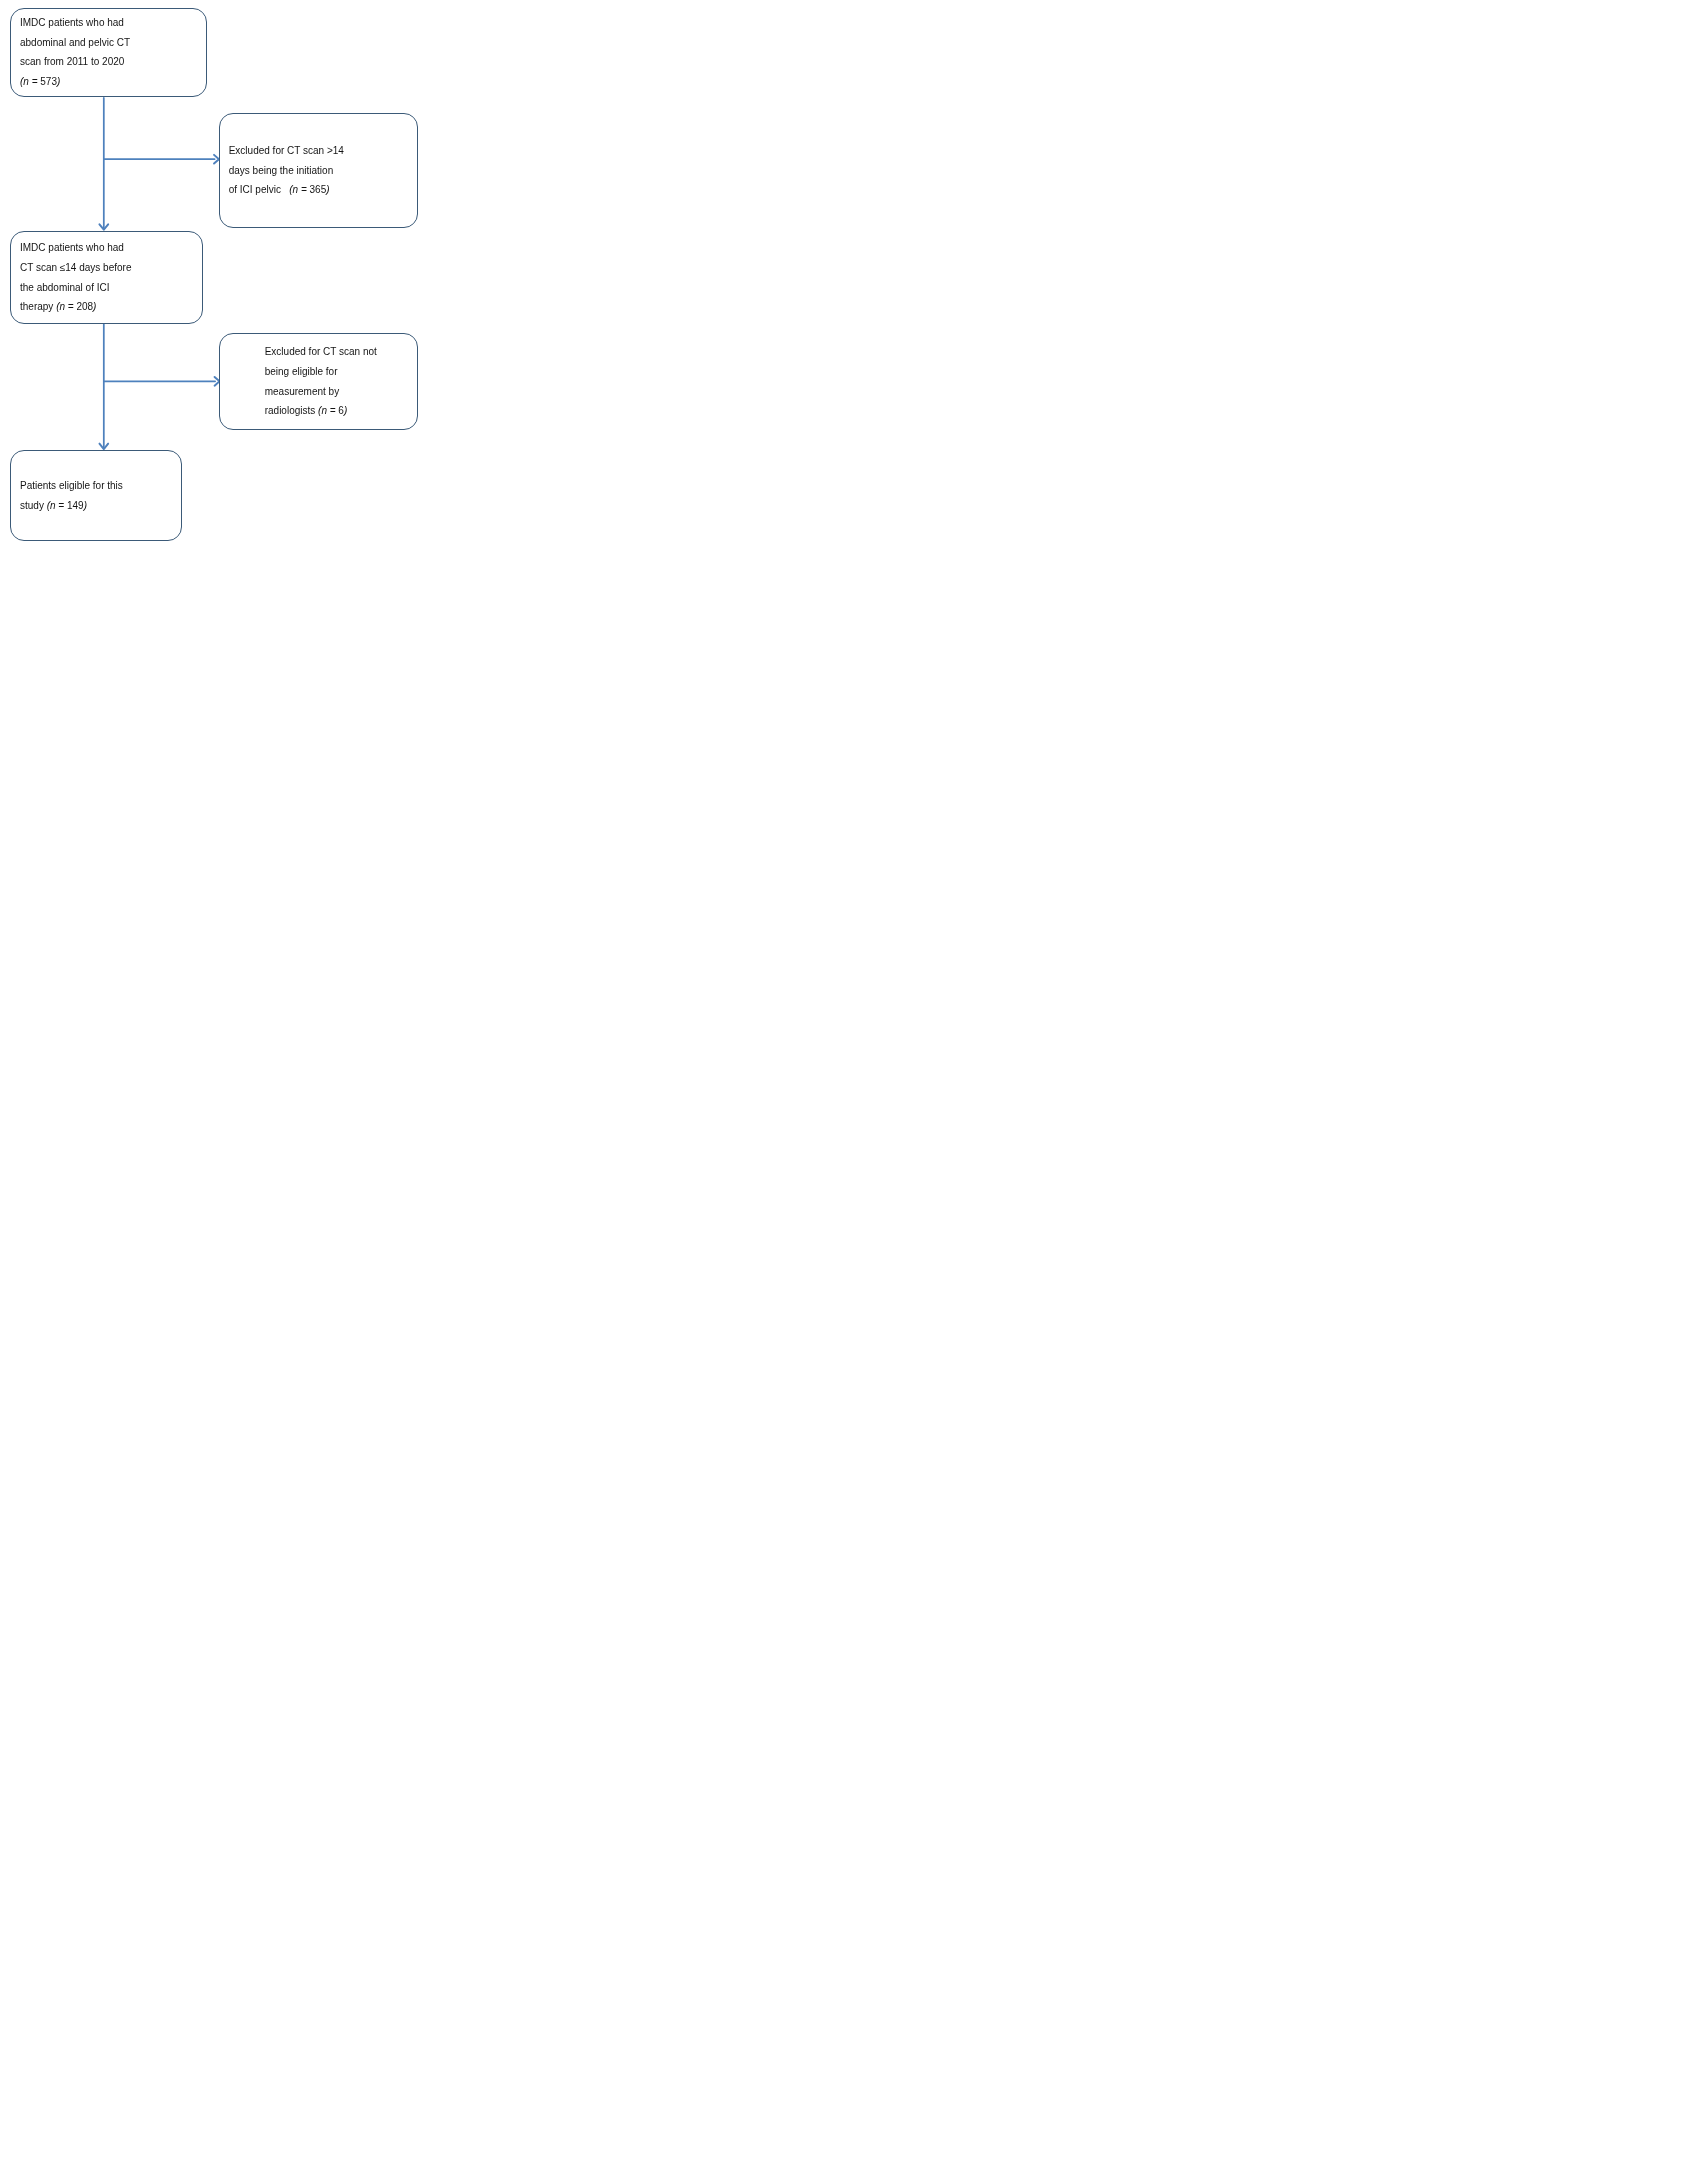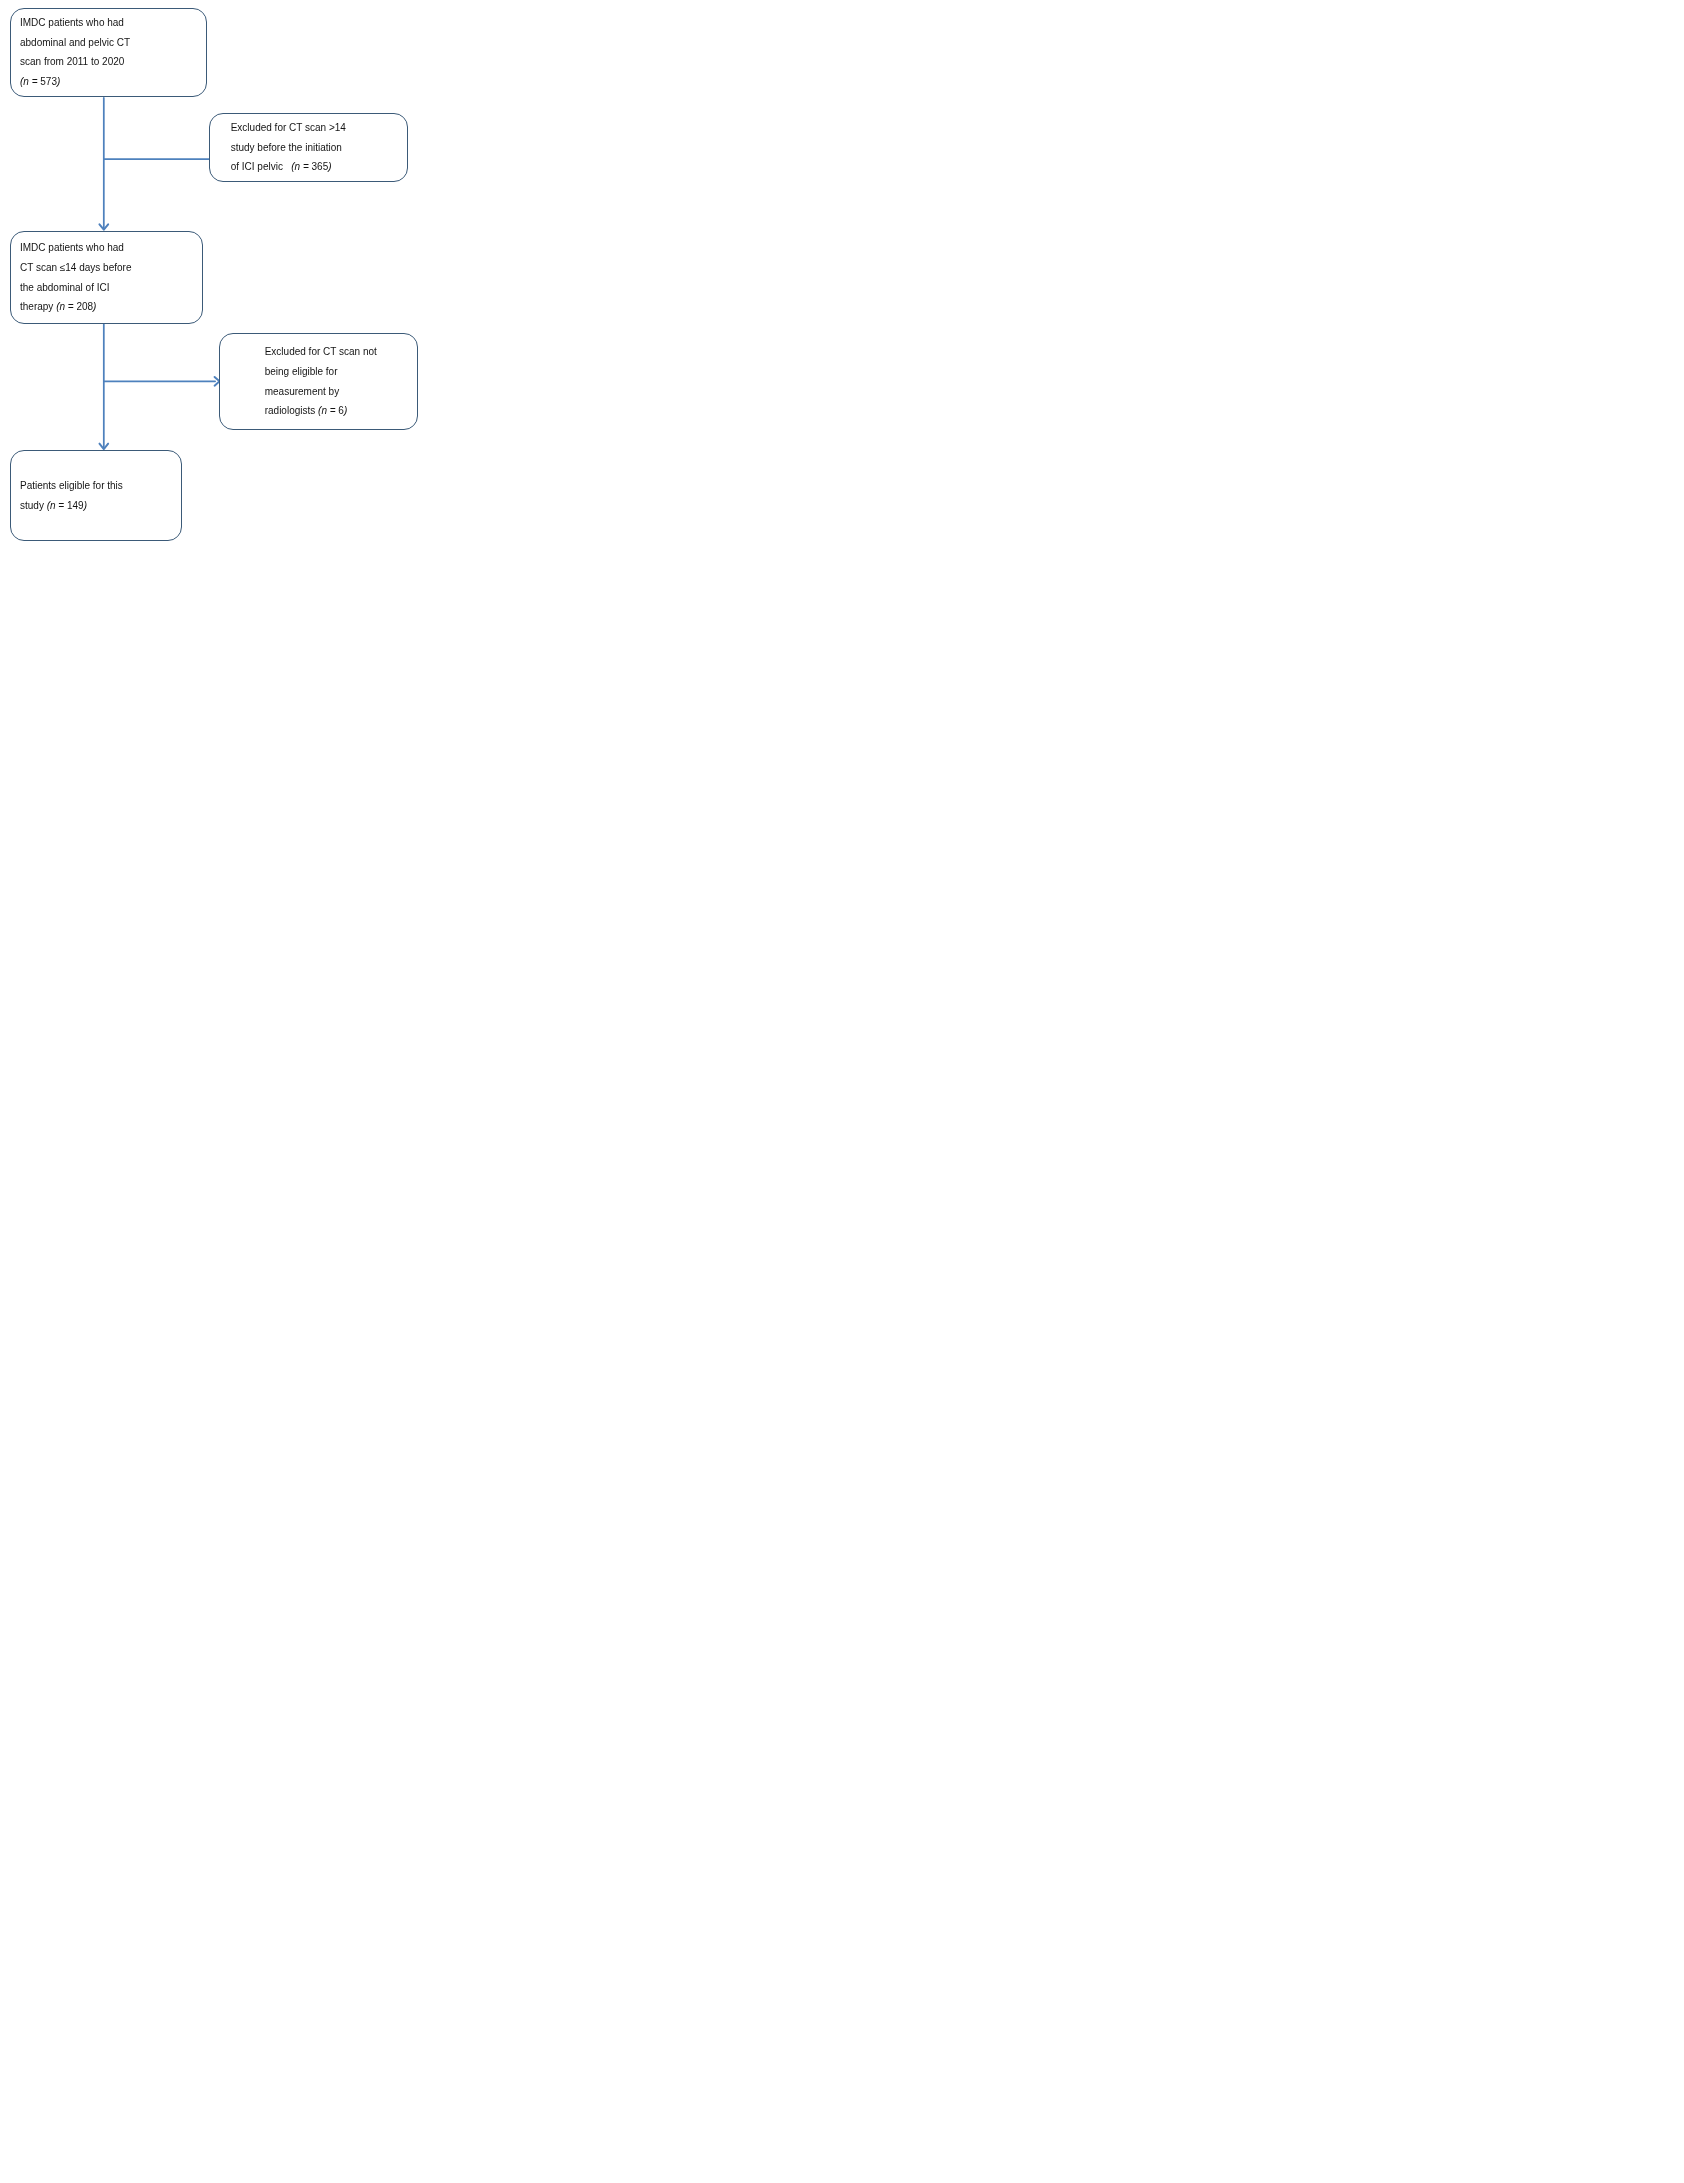--- a/index.html
+++ b/index.html
@@ -56,21 +56,21 @@
     fill: none;
     stroke-width: 3.2;
     stroke-linecap: round;
     stroke-linejoin: round;
   }
   .arrow-head {
     stroke-width: 3.6;
   }
   
   #box-source   { left: 10.3px;  top: 7.6px;  width: 197px; height: 89px; }
-  #box-excl1    { left: 209px; top: 113px; width: 199px; height: 69px; padding-left: 12px; }
+  #box-excl1    { left: 219px; top: 113px; width: 199px; height: 115px; }
   #box-mid      { left: 10.3px;  top: 231px; width: 193px; height: 93px; }
   #box-excl2    { left: 219px; top: 333px; width: 199px; height: 97px; padding-left: 36px; }
   #box-eligible { left: 10.3px;  top: 450px; width: 172px; height: 91px; }
 </style>
 </head>
 <body>
 
 <div class="stage">
 
   <svg class="connectors" width="421" height="546" viewBox="0 0 773 1003">
@@ -93,21 +93,21 @@
         <div class="line"><span>IMDC patients who had</span></div>
         <div class="line"><span>abdominal and pelvic CT</span></div>
         <div class="line"><span>scan from 2011 to 2020</span></div>
         <div class="line"><em>(n = </em><span>573</span><em>)</em></div>
       </div>
   </div>
 
   <div id="box-excl1" class="flow-box">
     <div class="box-text">
         <div class="line"><span>Excluded for CT scan &gt;14</span></div>
-        <div class="line"><span>study before the initiation</span></div>
+        <div class="line"><span>days being the initiation</span></div>
         <div class="line"><span>of ICI pelvic   </span><em>(n = </em><span>365</span><em>)</em></div>
       </div>
   </div>
 
   <div id="box-mid" class="flow-box">
     <div class="box-text">
         <div class="line"><span>IMDC patients who had</span></div>
         <div class="line"><span>CT scan ≤14 days before</span></div>
         <div class="line"><span>the abdominal of ICI</span></div>
         <div class="line"><span>therapy </span><em>(n = </em><span>208</span><em>)</em></div>

